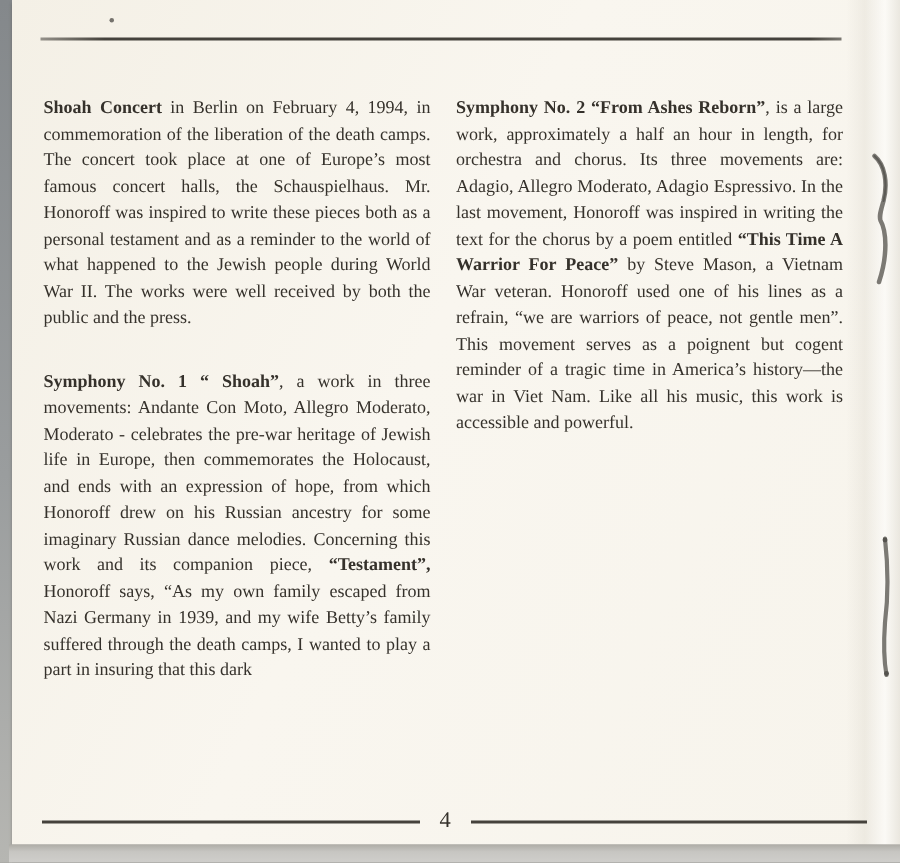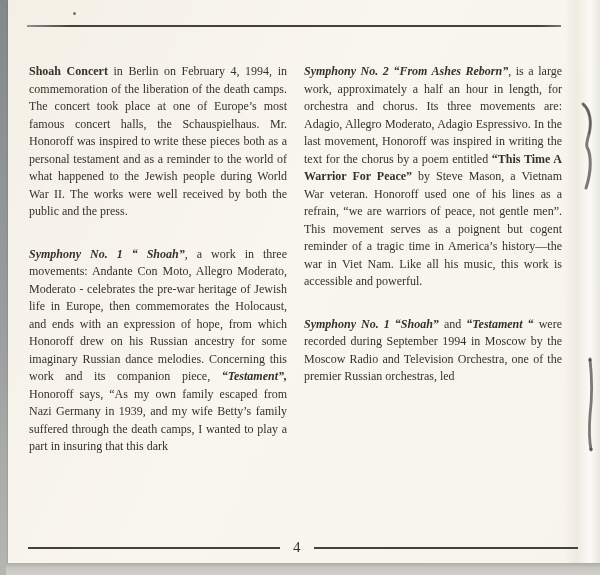--- a/index.html
+++ b/index.html
@@ -22,21 +22,21 @@
   .top-rule{position:absolute;left:19px;top:25px;width:534px;height:2px;
     background:linear-gradient(90deg,rgba(69,66,60,.55),var(--rule) 8%,var(--rule) 96%,rgba(69,66,60,.7));}
   .speck{position:absolute;left:65px;top:12px;width:3px;height:3px;border-radius:50%;
     background:#55534e;opacity:.8;}
   .columns{position:absolute;left:21px;top:53px;width:534px;display:flex;gap:17px;
     color:var(--ink);font-size:12px;line-height:17.5px;text-align:justify;margin-top:10px;}
   .col{width:258px;}
   .col p{margin:0 0 25px 0;}
   .col p:last-child{margin-bottom:0;}
   .b{font-weight:bold;}
-  .i{font-style:italic;}
+  .i{}
   .footer{position:absolute;left:20px;top:540px;width:550px;height:16px;
     display:flex;align-items:center;color:var(--ink);}
   .footer .rule-seg{height:2px;background:var(--rule);}
   .footer .rule-left{width:252px;}
   .footer .rule-right{flex:1;}
   .page-number{font-size:15px;line-height:15px;padding:0 13px;transform:translateY(-1px);}
   .staple{position:absolute;}
   .staple svg{display:block;}
 </style>
 </head>
@@ -49,21 +49,20 @@
     <div class="speck"></div>
     <div class="top-rule"></div>
 
     <div class="columns">
       <div class="col">
           <p><span class="b">Shoah Concert</span><span>  in Berlin on February 4, 1994, in commemoration of  the liberation of the death camps. The concert took place at one of Europe’s most famous concert halls, the Schauspielhaus. Mr. Honoroff was inspired to write these pieces both as a personal testament and as a reminder to the world of what happened to the Jewish people during World War II. The works were well received by both the public and the press.</span></p>
           <p><span class="b i">Symphony No. 1 “ Shoah”</span><span>, a work in three movements: Andante Con Moto, Allegro Moderato, Moderato - celebrates the pre-war heritage of Jewish life in Europe, then commemorates the Holocaust, and ends with an expression of hope, from which Honoroff drew on his Russian ancestry for some imaginary Russian dance melodies. Concerning this work and its companion piece, </span><span class="b i">“Testament”,</span><span> Honoroff says, “As my own family escaped from Nazi Germany in 1939, and my wife Betty’s family suffered through the death camps, I wanted to play a part in insuring that this dark</span></p>
         </div>
       <div class="col">
           <p><span class="b i">Symphony No. 2 “From Ashes Reborn”</span><span>, is a large work, approximately a half an hour in length, for orchestra and chorus. Its three movements are: Adagio, Allegro Moderato, Adagio Espressivo. In the last movement, Honoroff was inspired in writing the text for the chorus by a poem entitled </span><span class="b">“This Time A Warrior For Peace”</span><span> by Steve Mason, a Vietnam War veteran. Honoroff used one of his lines as a refrain, “we are warriors of peace, not gentle men”. This movement serves as a poignent  but cogent reminder of a tragic time in America’s history—the war in Viet Nam. Like all his music, this work is accessible and  powerful.</span></p>
-          <p><span class="b i">Symphony No. 1 “Shoah”</span><span> and </span><span class="b i">“Testament “</span><span> were recorded  during September  1994 in Moscow by the Moscow Radio and Television Orchestra, one of the premier Russian orchestras, led</span></p>
         </div>
     </div>
 
     <div class="footer">
       <span class="rule-seg rule-left"></span>
       <span class="page-number">4</span>
       <span class="rule-seg rule-right"></span>
     </div>
 
     <div class="staple" style="left:568px;top:100px;">

